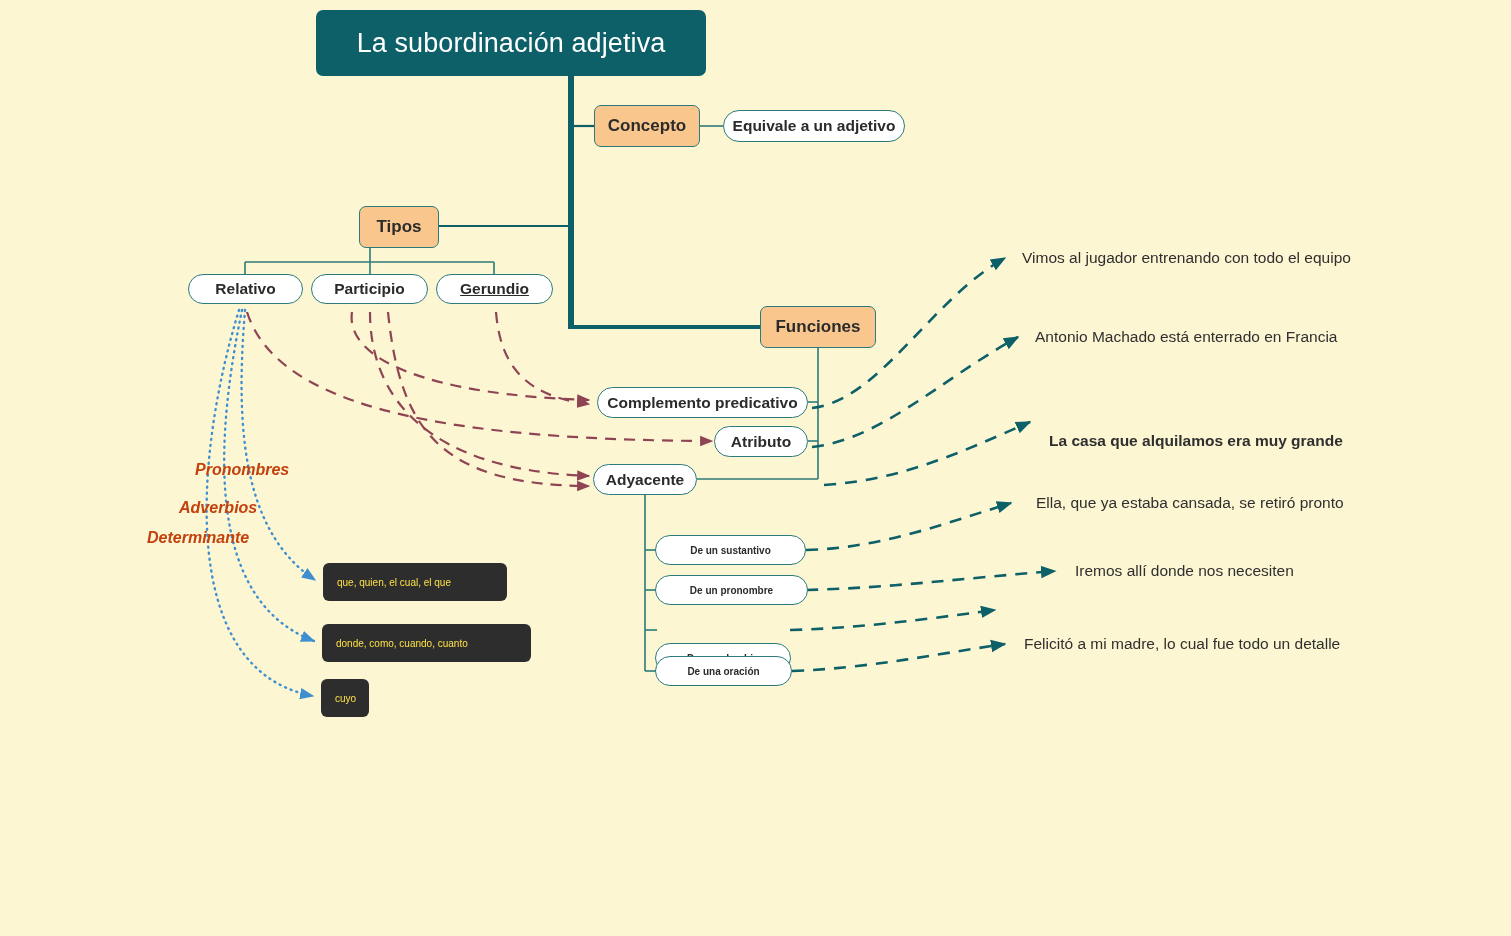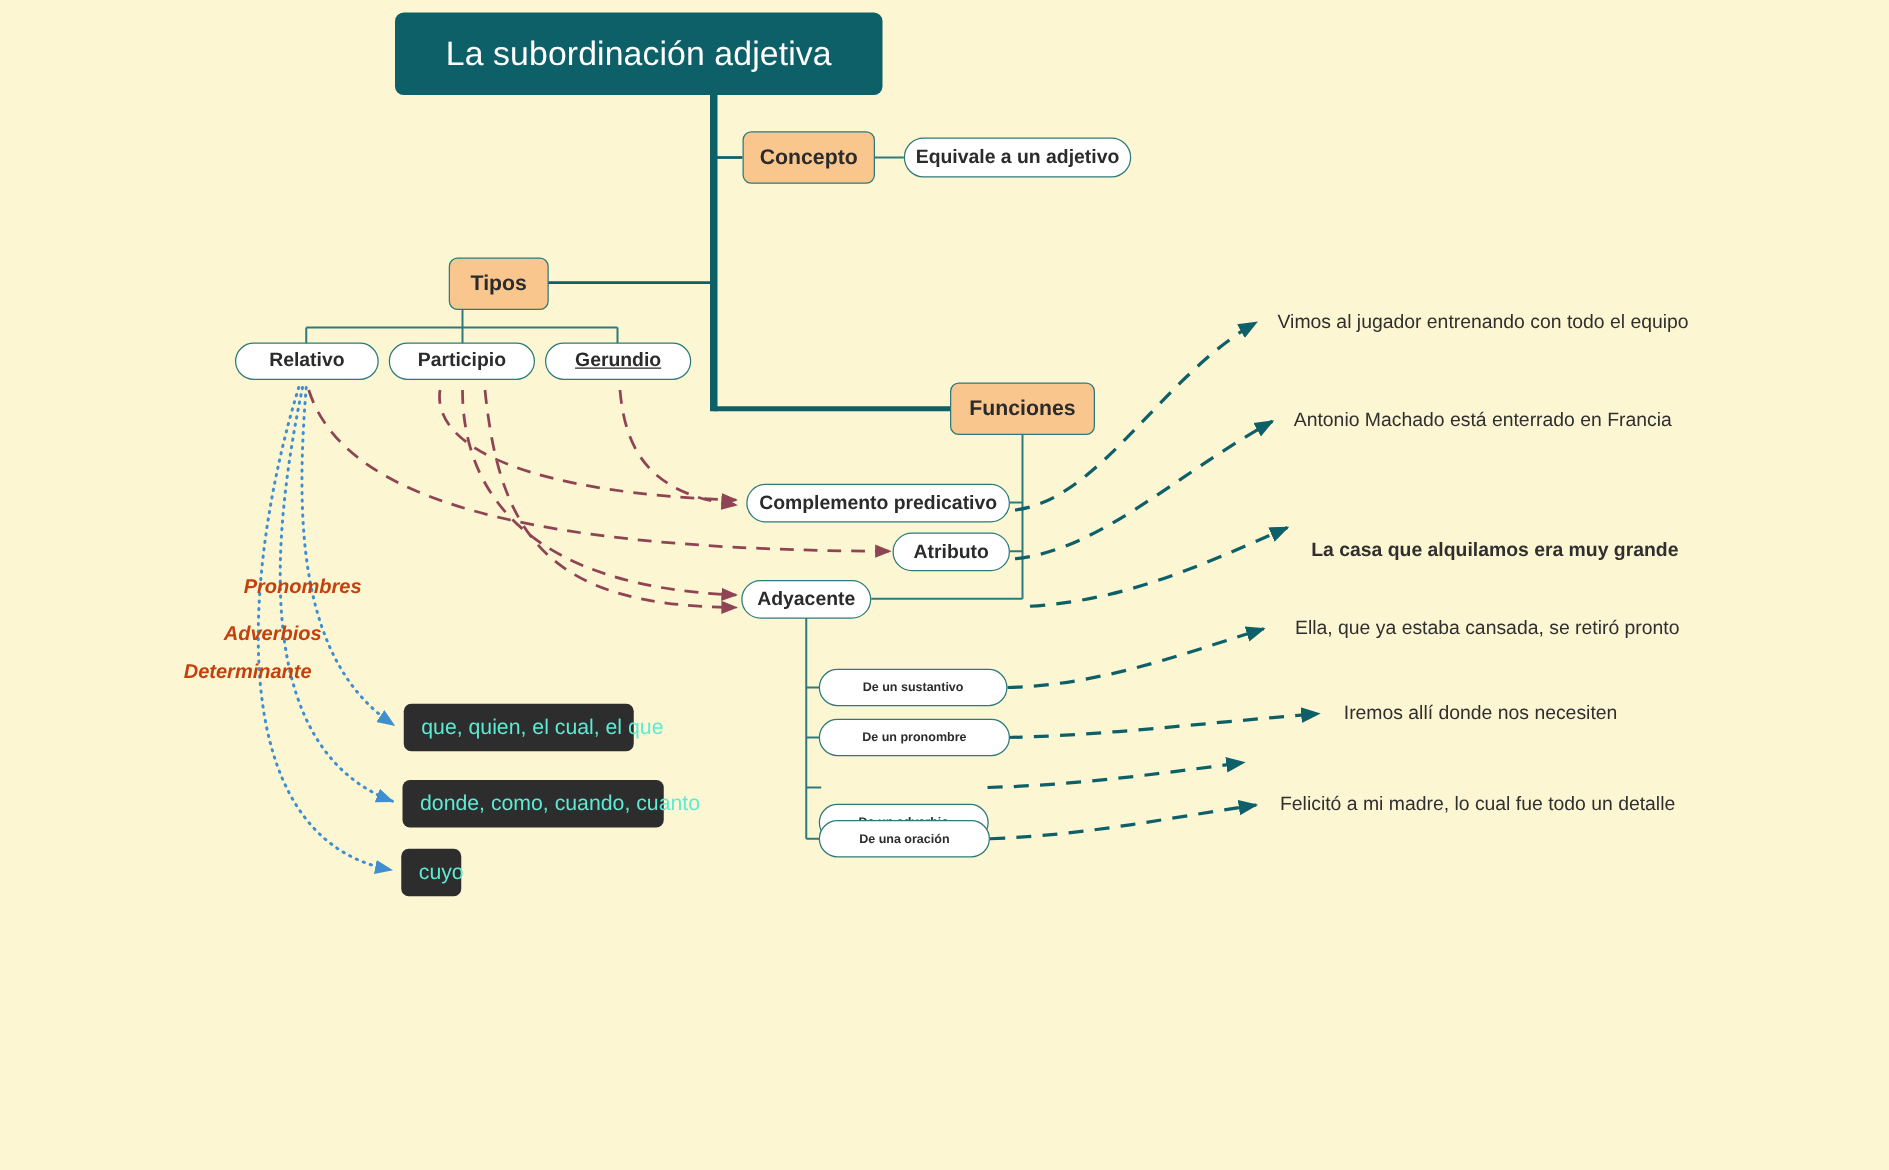--- a/index.html
+++ b/index.html
@@ -60,23 +60,23 @@
     color: #2b2b2b;
     font-size: 15.5px;
     font-weight: bold;
   }
   .pill-node.small {
     font-size: 10px;
   }
   
   .dark-node {
     background: #2d2d2d;
-    color: #5eead4;
+    color: #fde047;
     border-radius: 6px;
-    font-size: 17px;
+    font-size: 10px;
     font-weight: 400;
     justify-content: flex-start;
     padding-left: 14px;
   }
   
   .leaf-text {
     position: absolute;
     color: #2f2f2f;
     font-size: 15.5px;
     white-space: nowrap;

